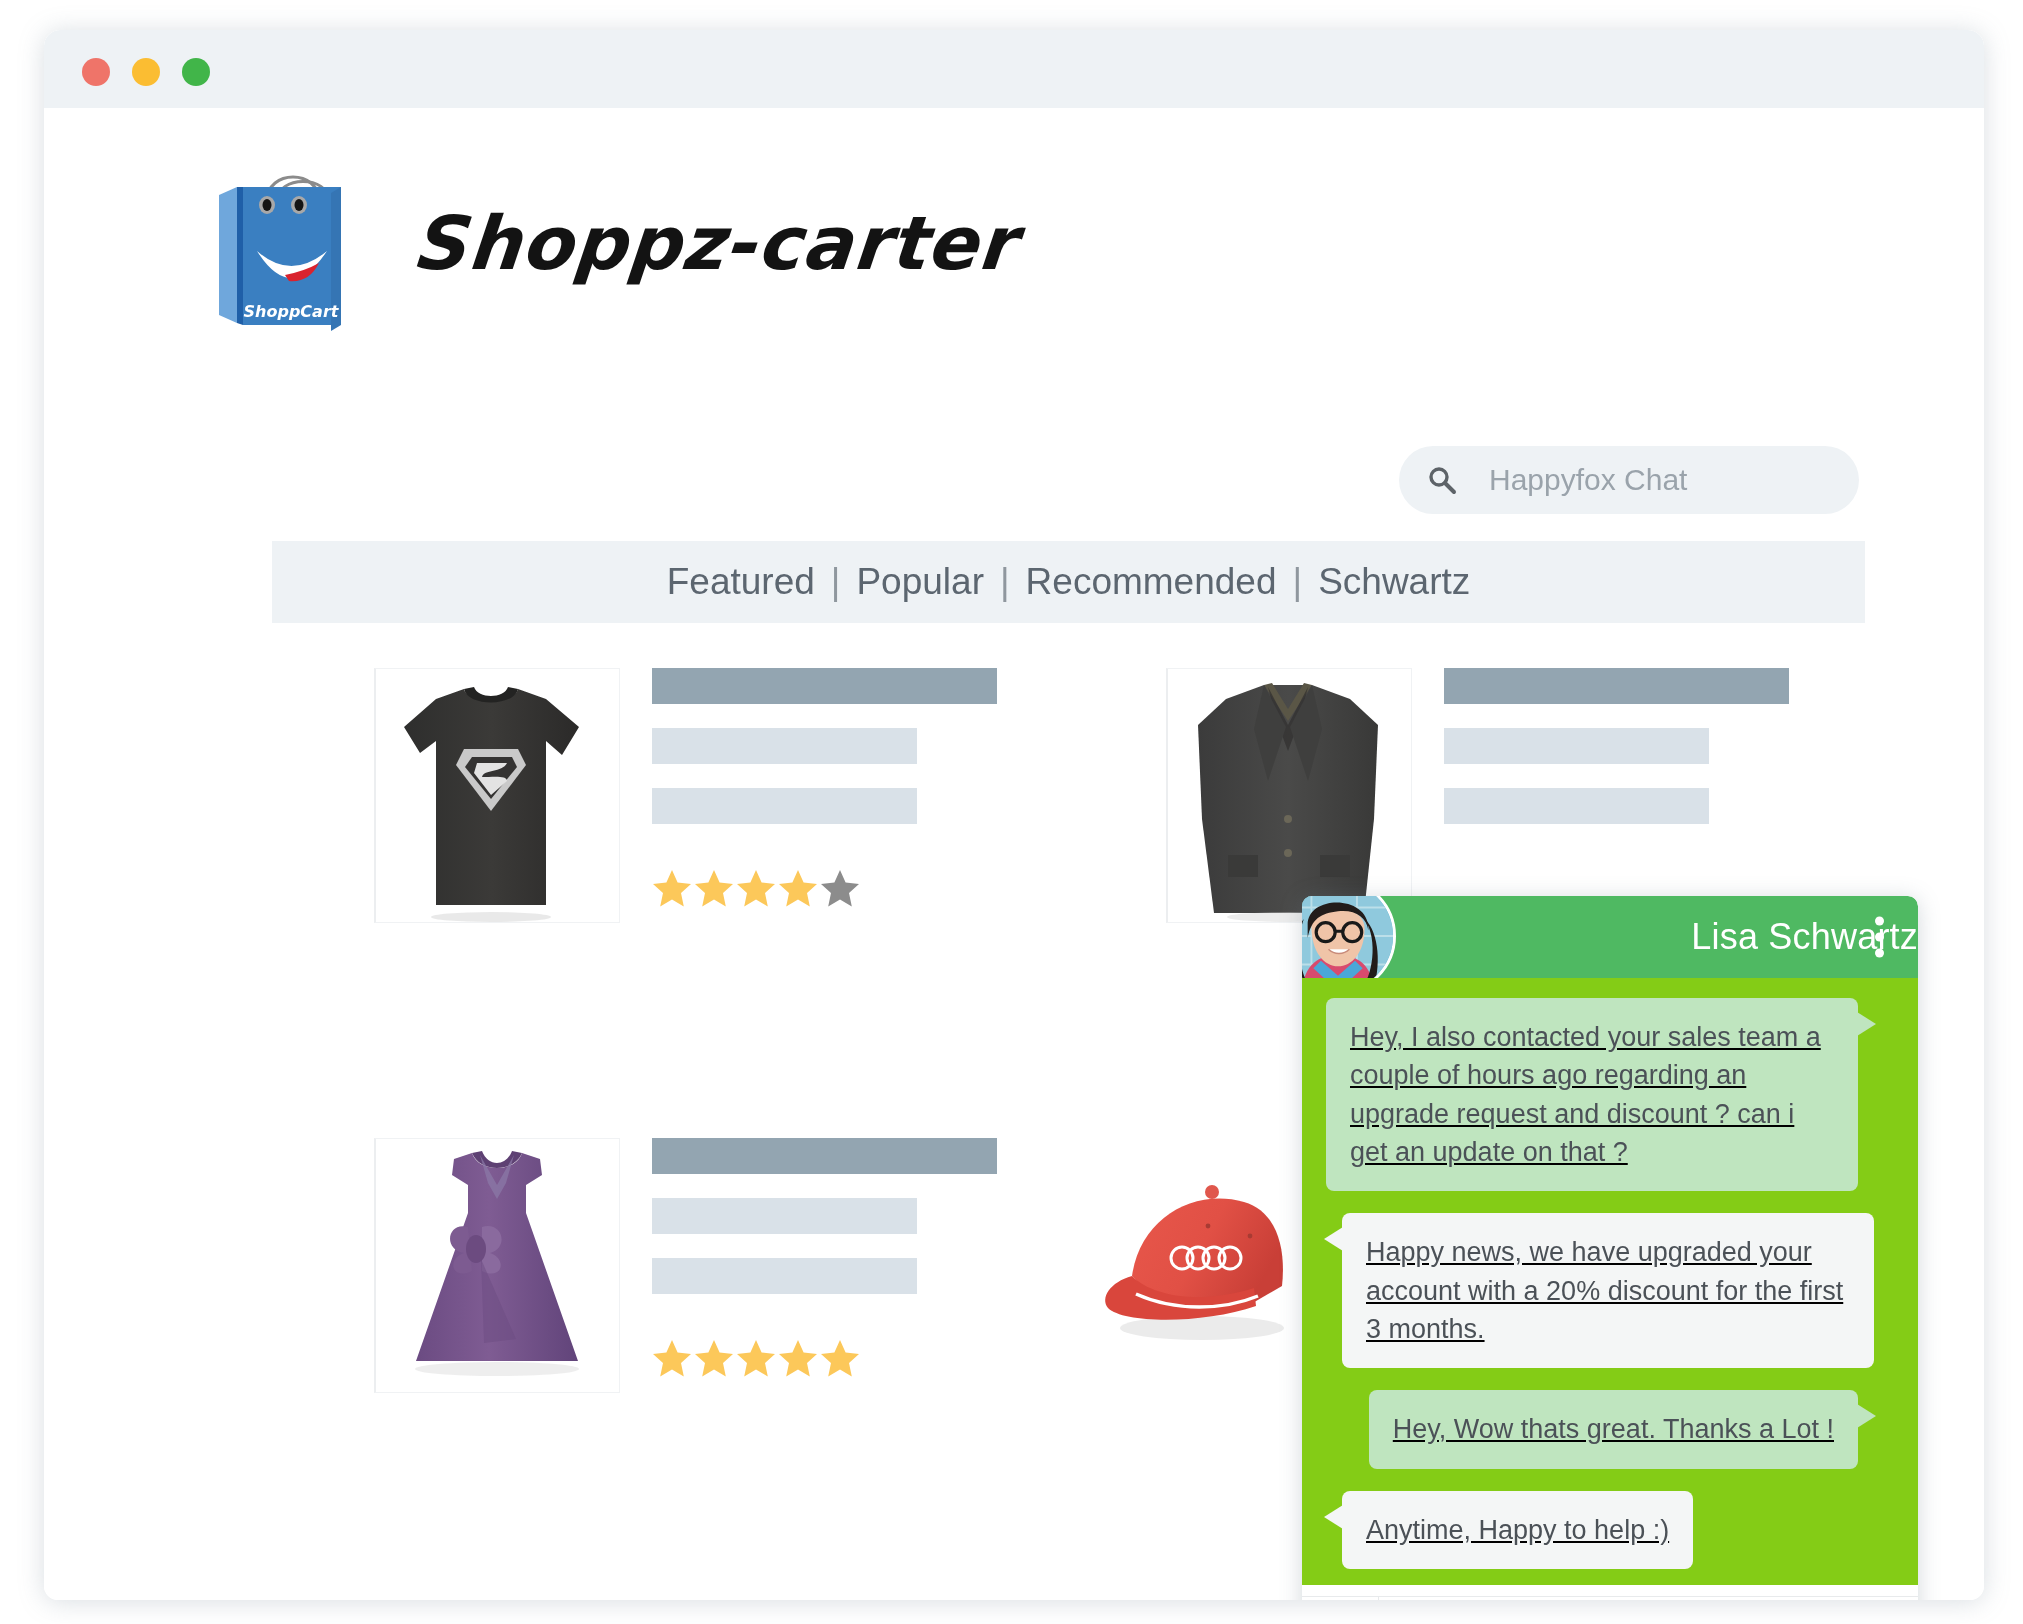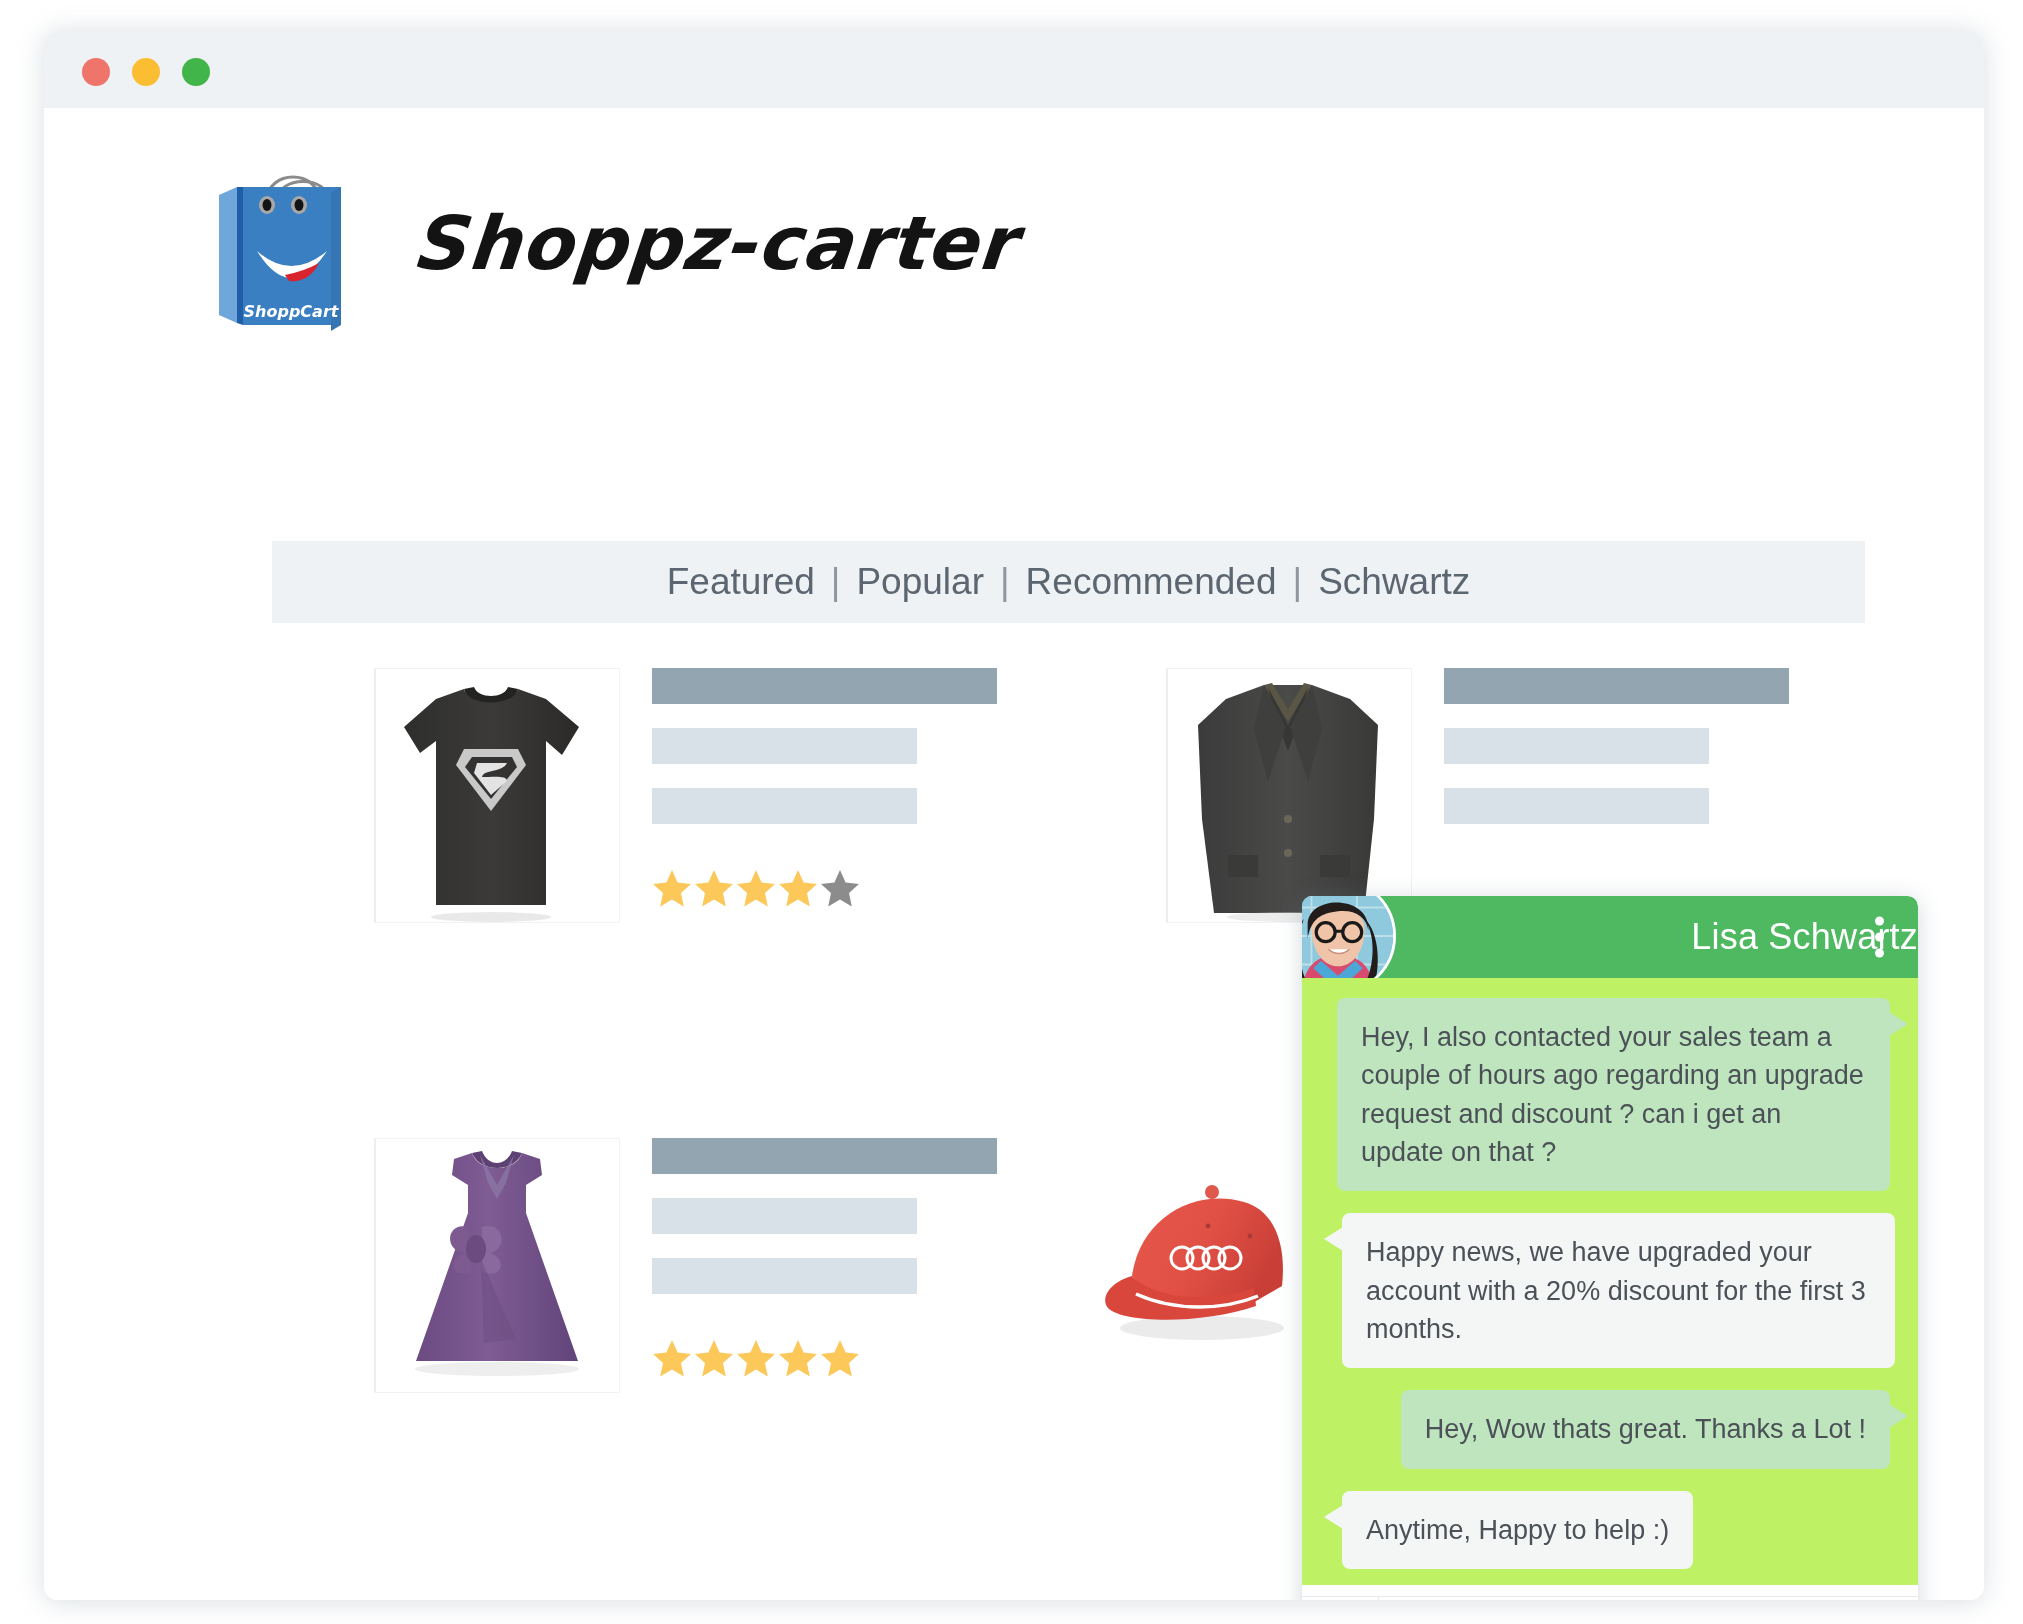--- a/index.html
+++ b/index.html
@@ -199,24 +199,25 @@
     border-radius: 50%;
     overflow: hidden;
     border: 3px solid #ffffff;
     box-sizing: border-box;
     background: #69bcd4;
   }
 
   .chat-body {
     position: relative;
     height: 607px;
-    background: #bef264;
-    padding: 20px 12px 0 24px;
+    background: #84cc16;
+    padding: 20px 44px 0 24px;
     box-sizing: border-box;
     overflow: hidden;
+    text-decoration: underline;
   }
   .msg-row { display: flex; margin-bottom: 22px; }
   .msg-row.out { justify-content: flex-end; }
   .msg-row.in  { justify-content: flex-start; }
   .bubble {
     position: relative;
     max-width: 505px;
     padding: 20px 24px;
     font-size: 27px;
     line-height: 1.42;
@@ -303,20 +304,29 @@
             <ellipse cx="80" cy="52" rx="4.5" ry="6" fill="#141414"></ellipse>
 
             <path d="M38 98 Q72 152, 108 98 Q72 128, 38 98 Z" fill="#ffffff"></path>
             <path d="M66 122 Q86 118, 100 110 Q90 130, 70 128 Z" fill="#d9232e"></path>
             <text x="72" y="164" font-family="DejaVu Sans, sans-serif" font-size="16" font-style="italic" font-weight="bold" fill="#ffffff" text-anchor="middle">ShoppCart</text>
           </svg>
         </div>
         <div class="brand-title">Shoppz-carter</div>
       </div>
 
+      <div class="searchbox">
+        <span class="search-icon">
+          <svg viewBox="0 0 30 30" width="30" height="30">
+            <circle cx="12" cy="12" r="8" fill="none" stroke="#5d6368" stroke-width="3.4"></circle>
+            <line x1="18" y1="18" x2="27" y2="27" stroke="#5d6368" stroke-width="4" stroke-linecap="round"></line>
+          </svg>
+        </span>
+        <input class="search-input" type="text" placeholder="Happyfox Chat" style="">
+      </div>
 
       <div class="navbar">
         <div class="nav-inner">
           <span class="nav-item">Featured</span>
           <span class="nav-sep">|</span>
           <span class="nav-item">Popular</span>
           <span class="nav-sep">|</span>
           <span class="nav-item">Recommended</span>
           <span class="nav-sep">|</span>
           <span class="nav-item">Schwartz</span>

